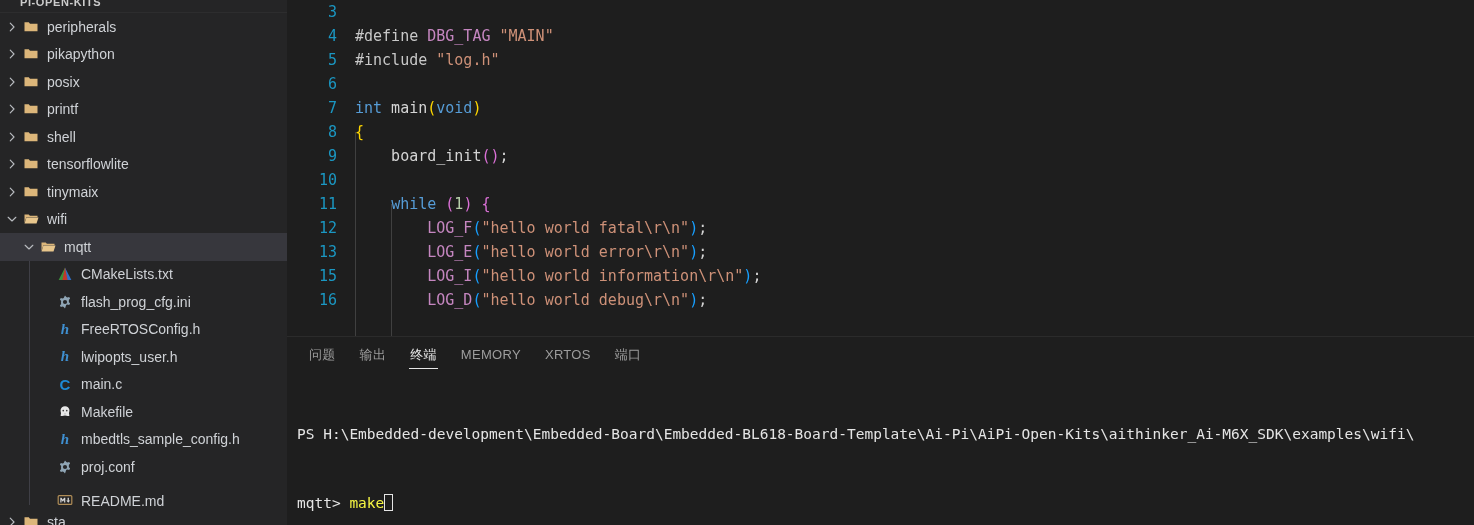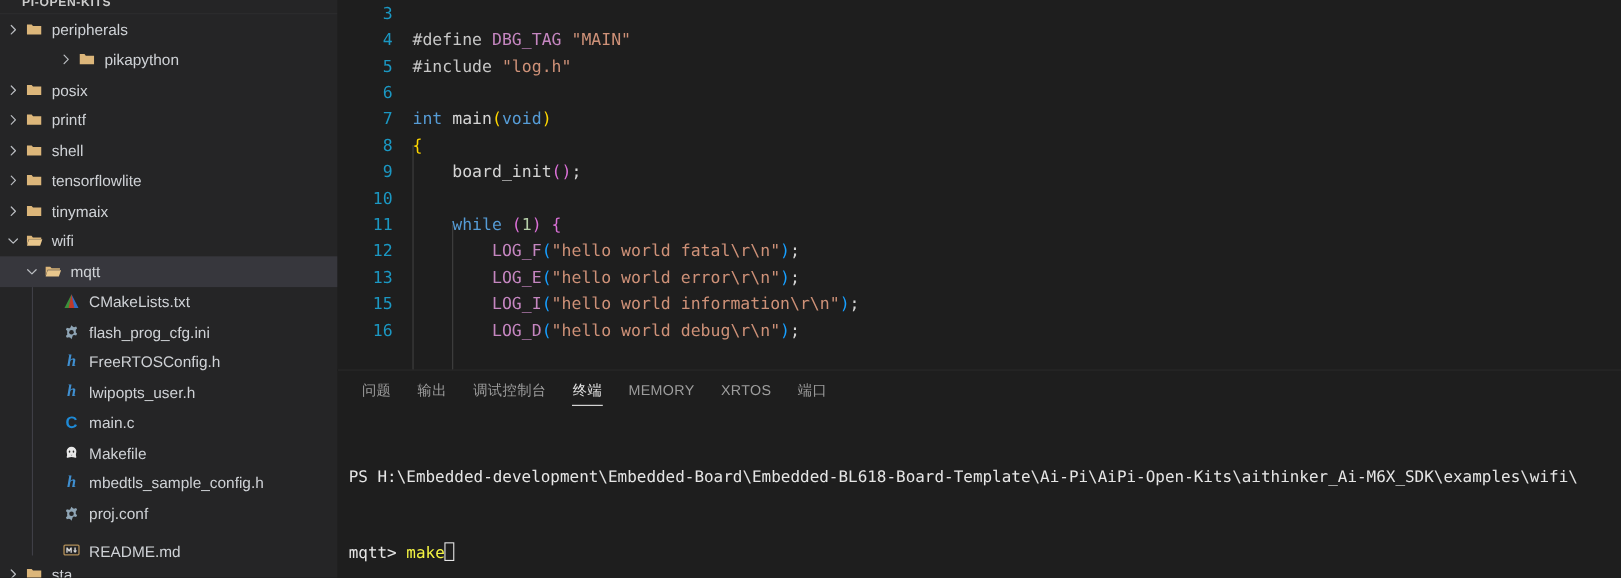--- a/index.html
+++ b/index.html
@@ -23,21 +23,20 @@
   }
 
   
   .sidebar {
     position: relative;
     width: 287px;
     height: 525px;
     background: #252526;
     flex: 0 0 287px;
     overflow: hidden;
-    padding-left: 20px;
   }
   .sidebar-header {
     position: absolute;
     top: -9px;
     left: 0;
     right: 0;
     height: 22px;
     display: flex;
     align-items: center;
     padding-left: 20px;
@@ -246,21 +245,21 @@
               <path d="M6 3.6 10.3 8 6 12.4" fill="none" stroke="#b9bcc0" stroke-width="1.3" stroke-linecap="round" stroke-linejoin="round"></path>
             </svg>
           </span>
           <span class="ico">
             <svg width="16" height="16" viewBox="0 0 16 16">
               <path d="M1.5 3.2h4.3l1.2 1.5h7.5v7.6H1.5z" fill="#dcb67a"></path>
             </svg>
           </span>
           <span class="label">peripherals</span>
         </div>
-        <div class="row" style="padding-left:4px;margin-left:48px;">
+        <div class="row" style="padding-left:4px;">
           <span class="chev">
             <svg width="14" height="14" viewBox="0 0 16 16">
               <path d="M6 3.6 10.3 8 6 12.4" fill="none" stroke="#b9bcc0" stroke-width="1.3" stroke-linecap="round" stroke-linejoin="round"></path>
             </svg>
           </span>
           <span class="ico">
             <svg width="16" height="16" viewBox="0 0 16 16">
               <path d="M1.5 3.2h4.3l1.2 1.5h7.5v7.6H1.5z" fill="#dcb67a"></path>
             </svg>
           </span>
@@ -483,23 +482,20 @@
     <div class="editor-rule"></div>
 
     <div class="panel">
       <div class="panel-tabs" id="panel-tabs">
           <div class="ptab">
             <span>问题</span>
           </div>
           <div class="ptab">
             <span>输出</span>
           </div>
-          <div class="ptab">
-            <span>调试控制台</span>
-          </div>
           <div class="ptab active">
             <span>终端</span>
           </div>
           <div class="ptab">
             <span>MEMORY</span>
           </div>
           <div class="ptab">
             <span>XRTOS</span>
           </div>
           <div class="ptab">

